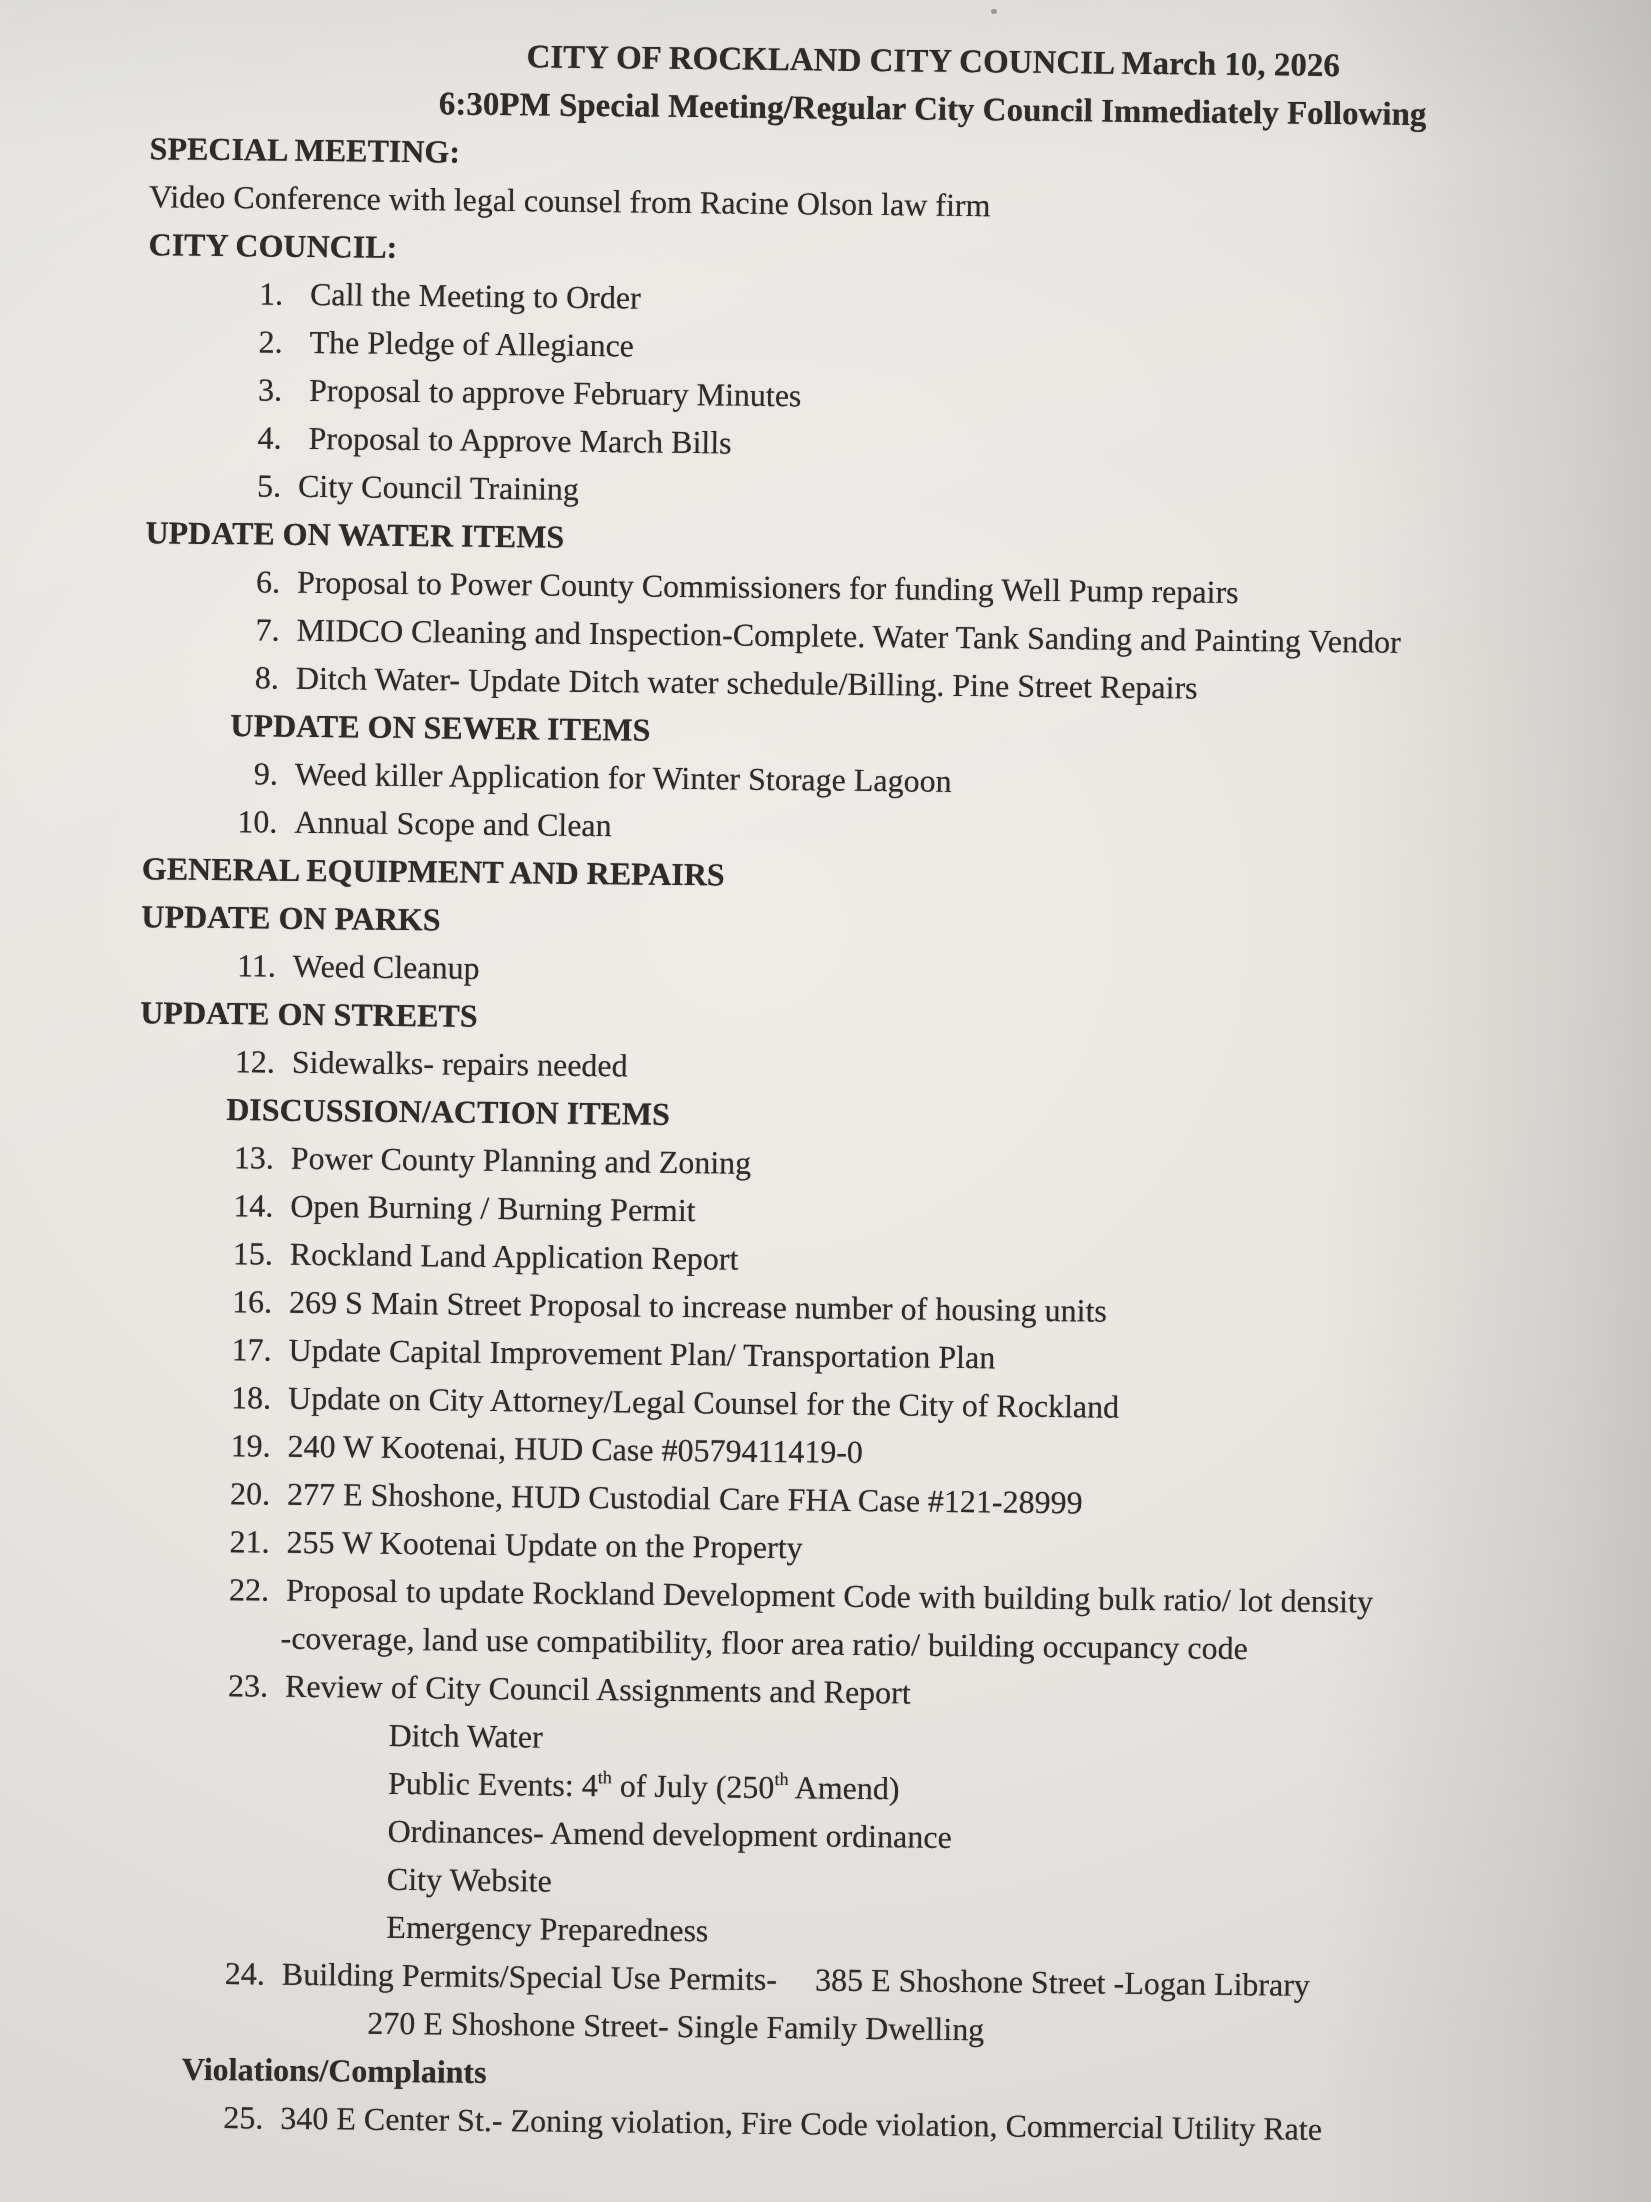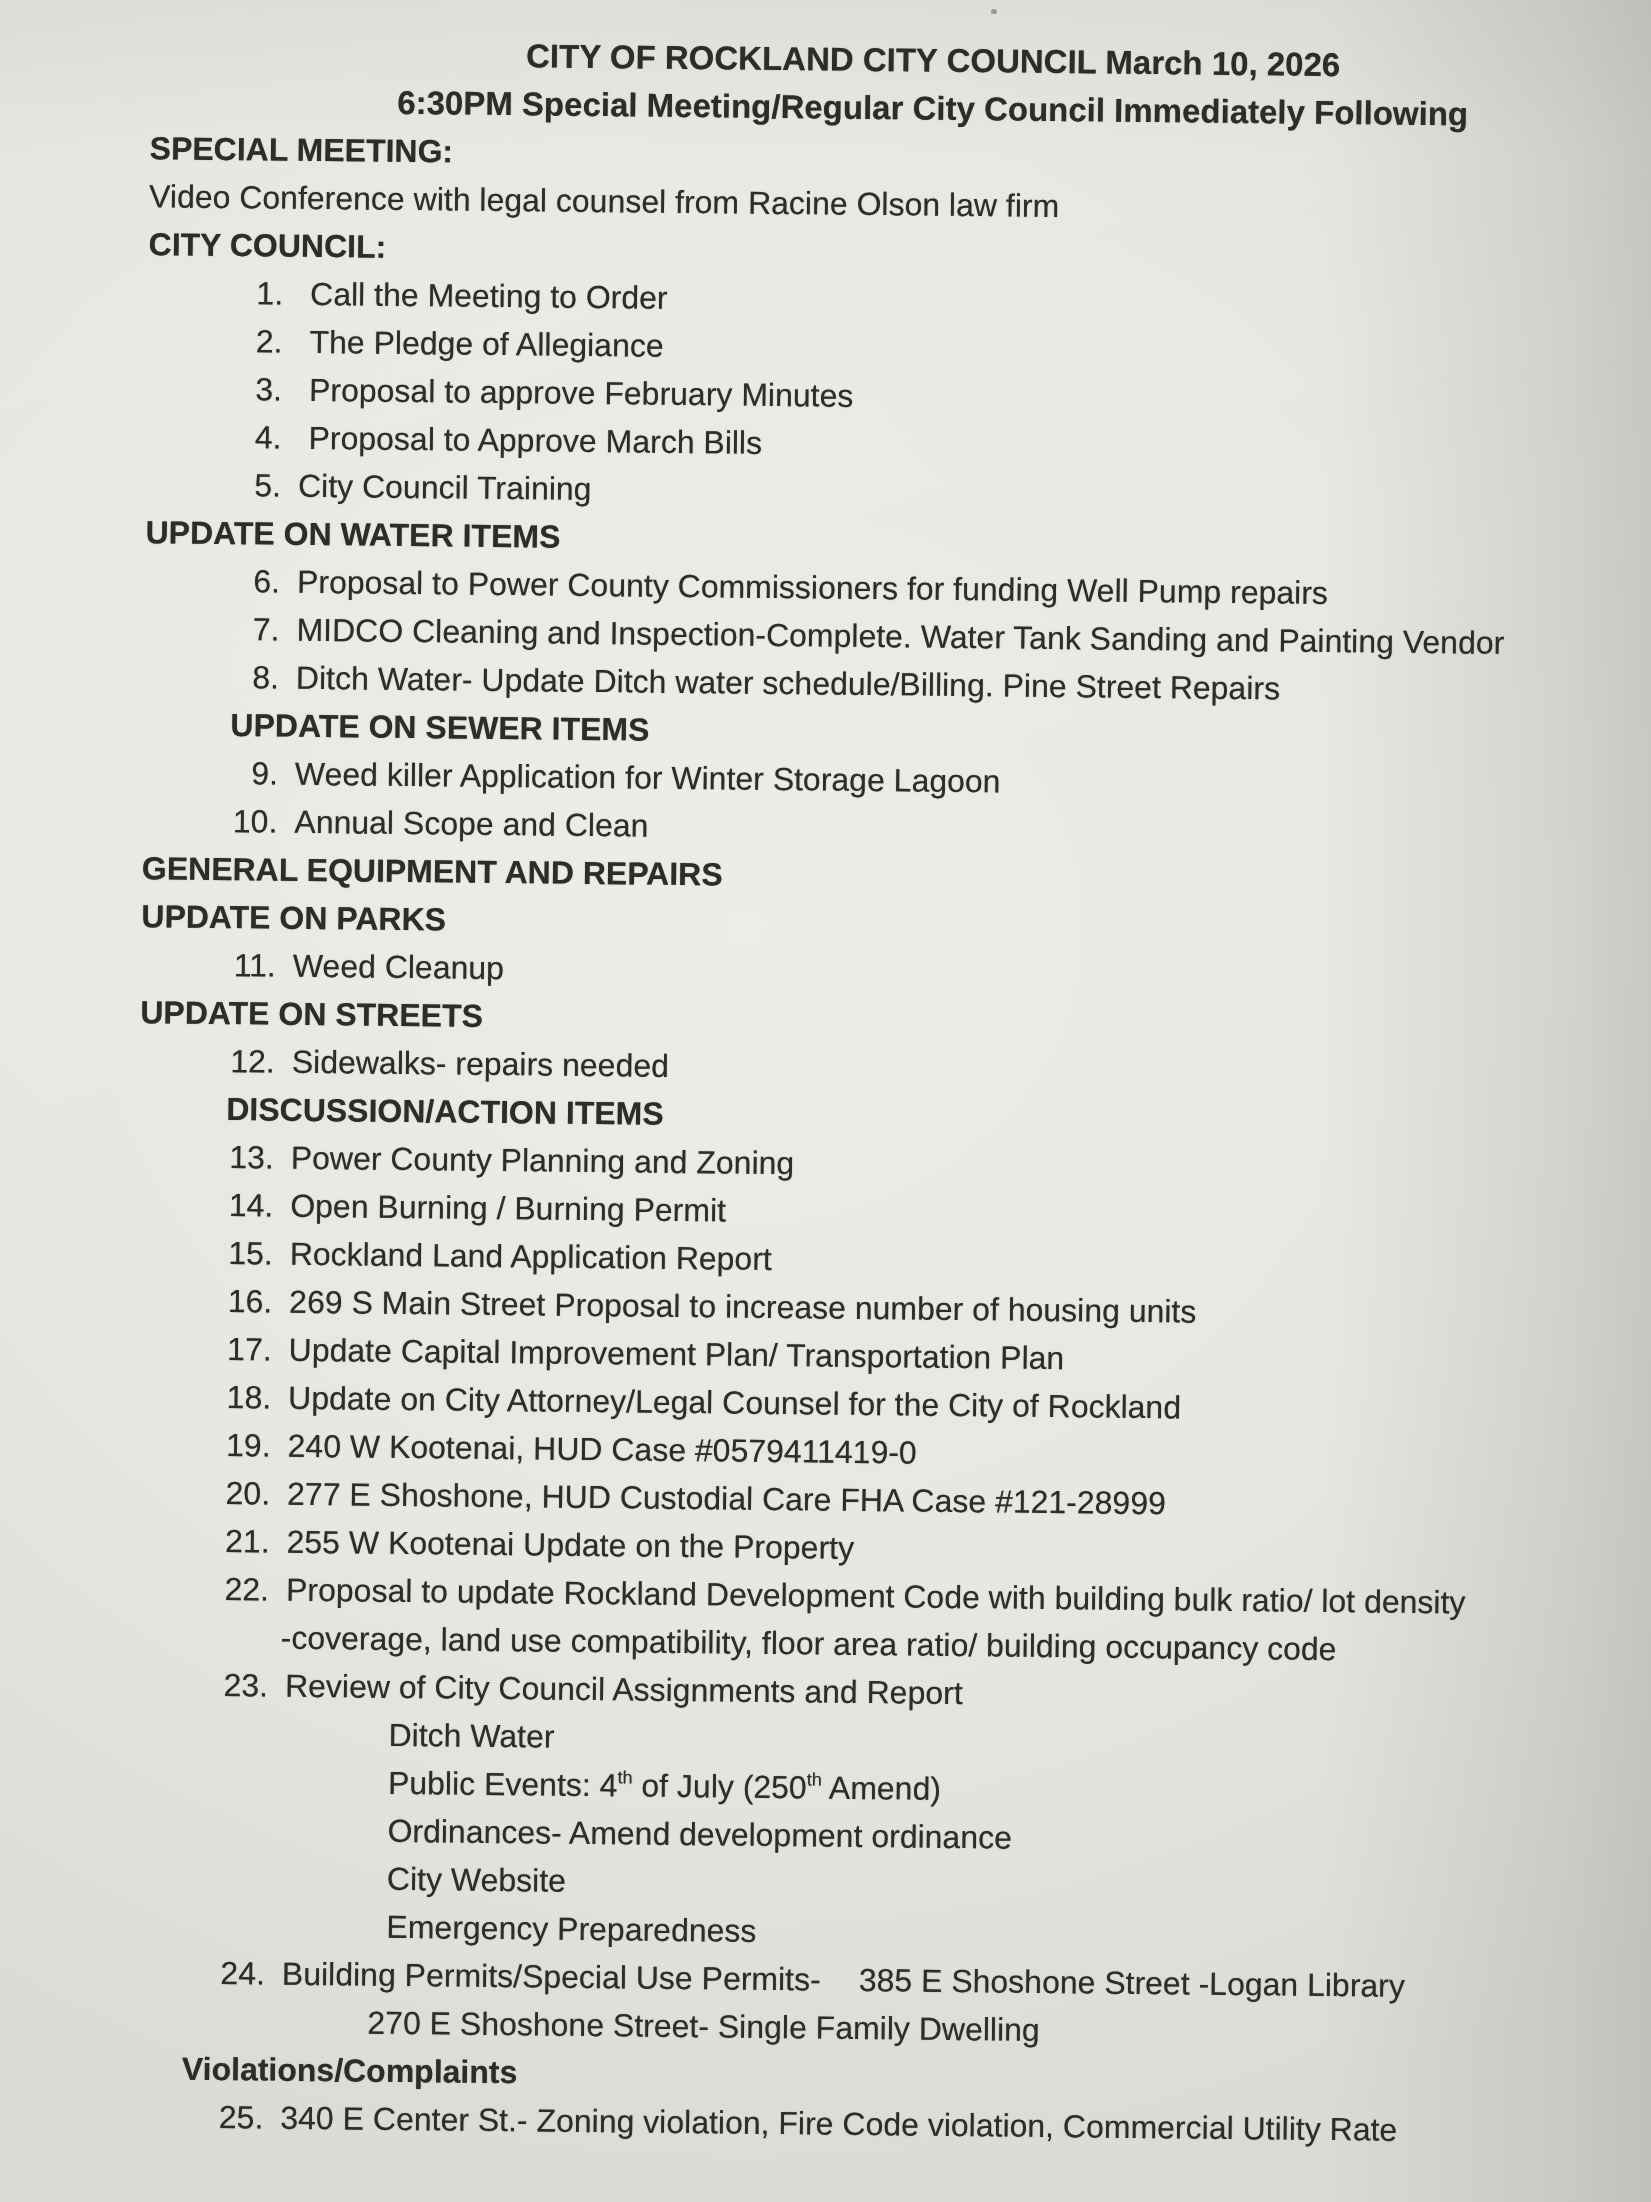--- a/index.html
+++ b/index.html
@@ -9,21 +9,21 @@
   }
   body {
     font-family: "Liberation Sans", sans-serif;
     color: #2d2c2a;
     background:
       linear-gradient(to right, rgba(110,110,106,0) 80%, rgba(110,110,106,0.16) 95%, rgba(110,110,106,0.24) 100%),
       linear-gradient(to bottom, rgba(110,110,106,0.07) 0%, rgba(110,110,106,0) 7%),
       linear-gradient(160deg, rgba(255,255,255,0.20) 0%, rgba(255,255,255,0) 45%),
       radial-gradient(1463px 1291px at 45% 42%, #edecE7 0%, #e7e6e1 55%, #dbdad6 100%);
   }
-  .paper { position: absolute; inset: 0; }
+  .paper { position: absolute; inset: 0; font-family: Liberation Serif, serif; }
   .speck {
     position: absolute; left: 991px; top: 8.6px;
     width: 6px; height: 5.2px; border-radius: 50%;
     background: #8d8d88; opacity: .85;
   }
   .content {
     position: absolute; left: 0; top: 29px; width: 1652px;
     transform: rotate(0.62deg);
     transform-origin: 224px 0;
     text-shadow: 0 0 1.1px rgba(45,44,42,0.55);

